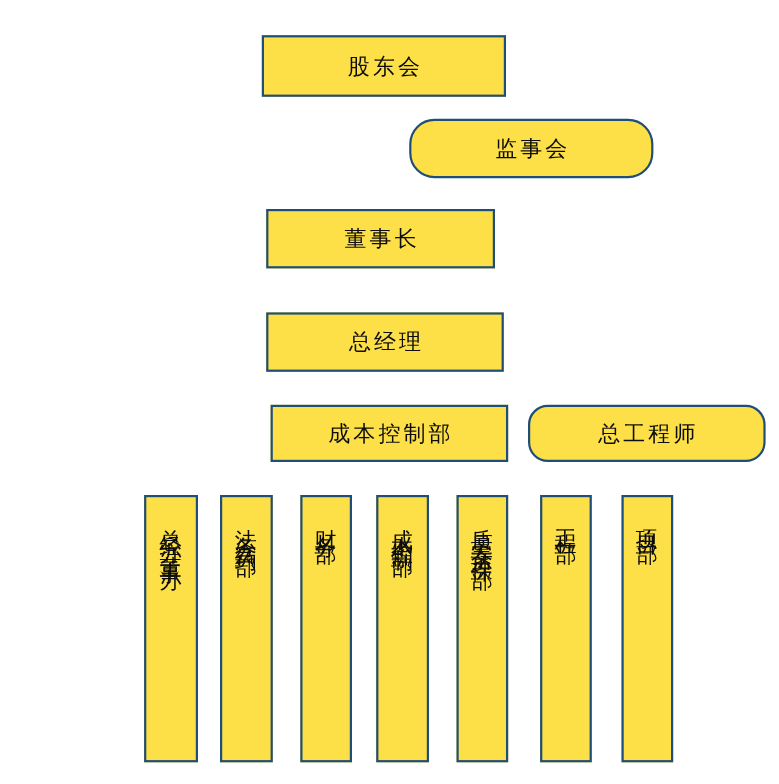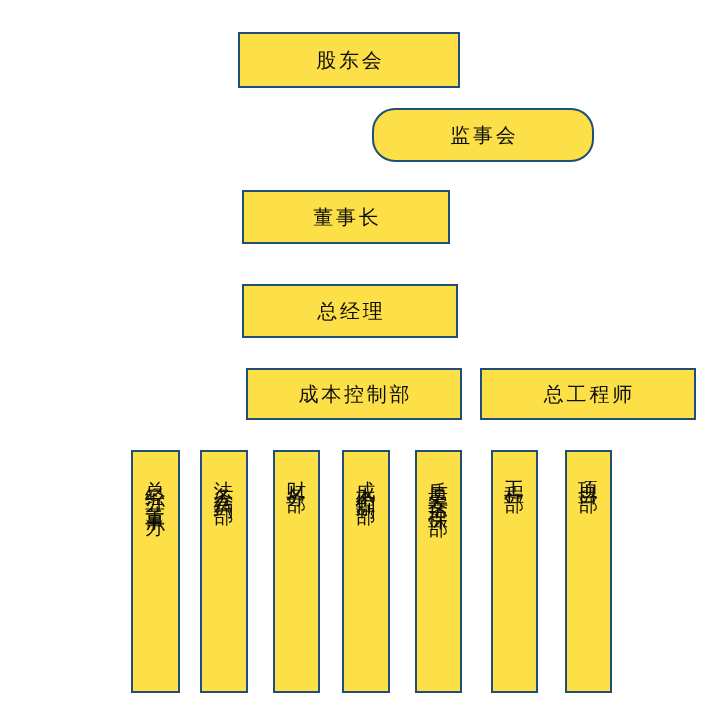--- a/index.html
+++ b/index.html
@@ -72,21 +72,21 @@
     <span class="label">董事长</span>
   </div>
 
   <div class="node horizontal" style="left:242px; top:284px; width:216px; height:54px;font-family:Liberation Serif, serif;">
     <span class="label">总经理</span>
   </div>
 
   <div class="node horizontal" style="left:246px; top:368px; width:216px; height:52px;">
     <span class="label">成本控制部</span>
   </div>
-  <div class="node horizontal" style="left:480px; top:368px; width:216px; height:52px;">
+  <div class="node horizontal" style="left:480px; top:368px; width:216px; height:52px;border-radius:18px;">
     <span class="label">总工程师</span>
   </div>
 
   <div class="node vertical" style="left:131px; top:450px; width:49px; height:243px;">
     <span class="label">总经办（董事办）</span>
   </div>
   <div class="node vertical" style="left:200px; top:450px; width:48px; height:243px;">
     <span class="label">法务合约部</span>
   </div>
   <div class="node vertical" style="left:273px; top:450px; width:47px; height:243px;">

